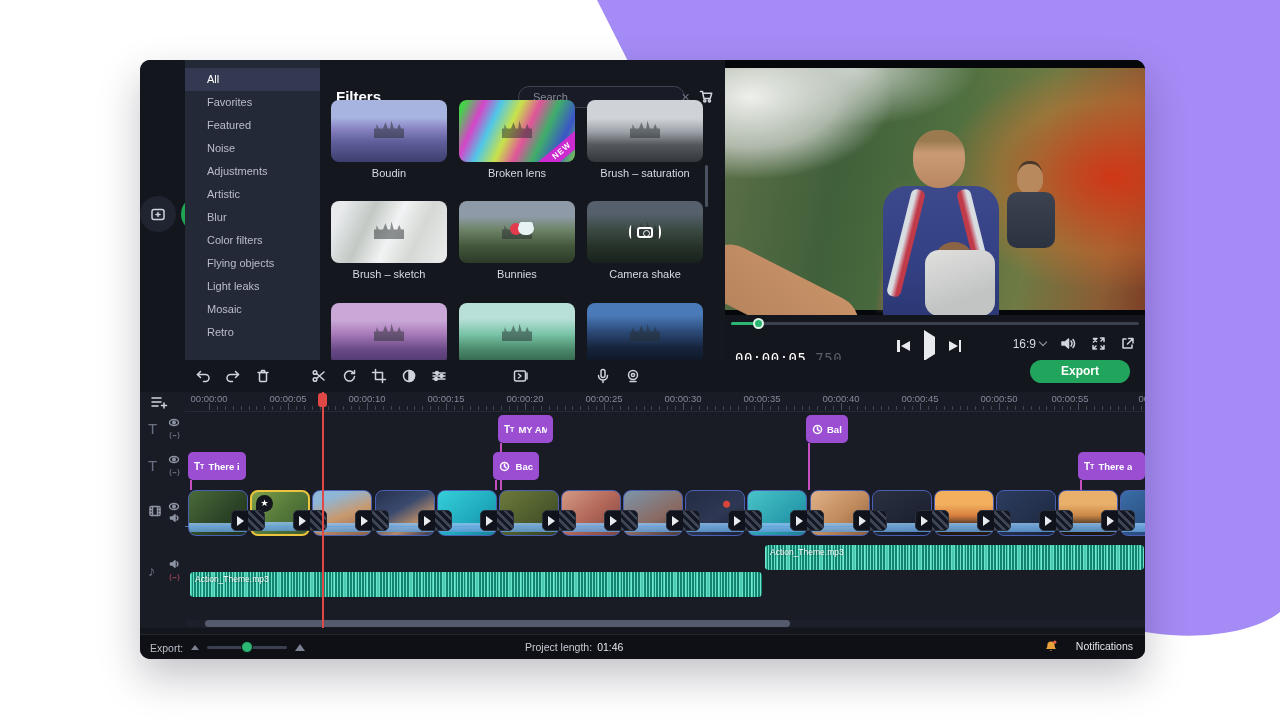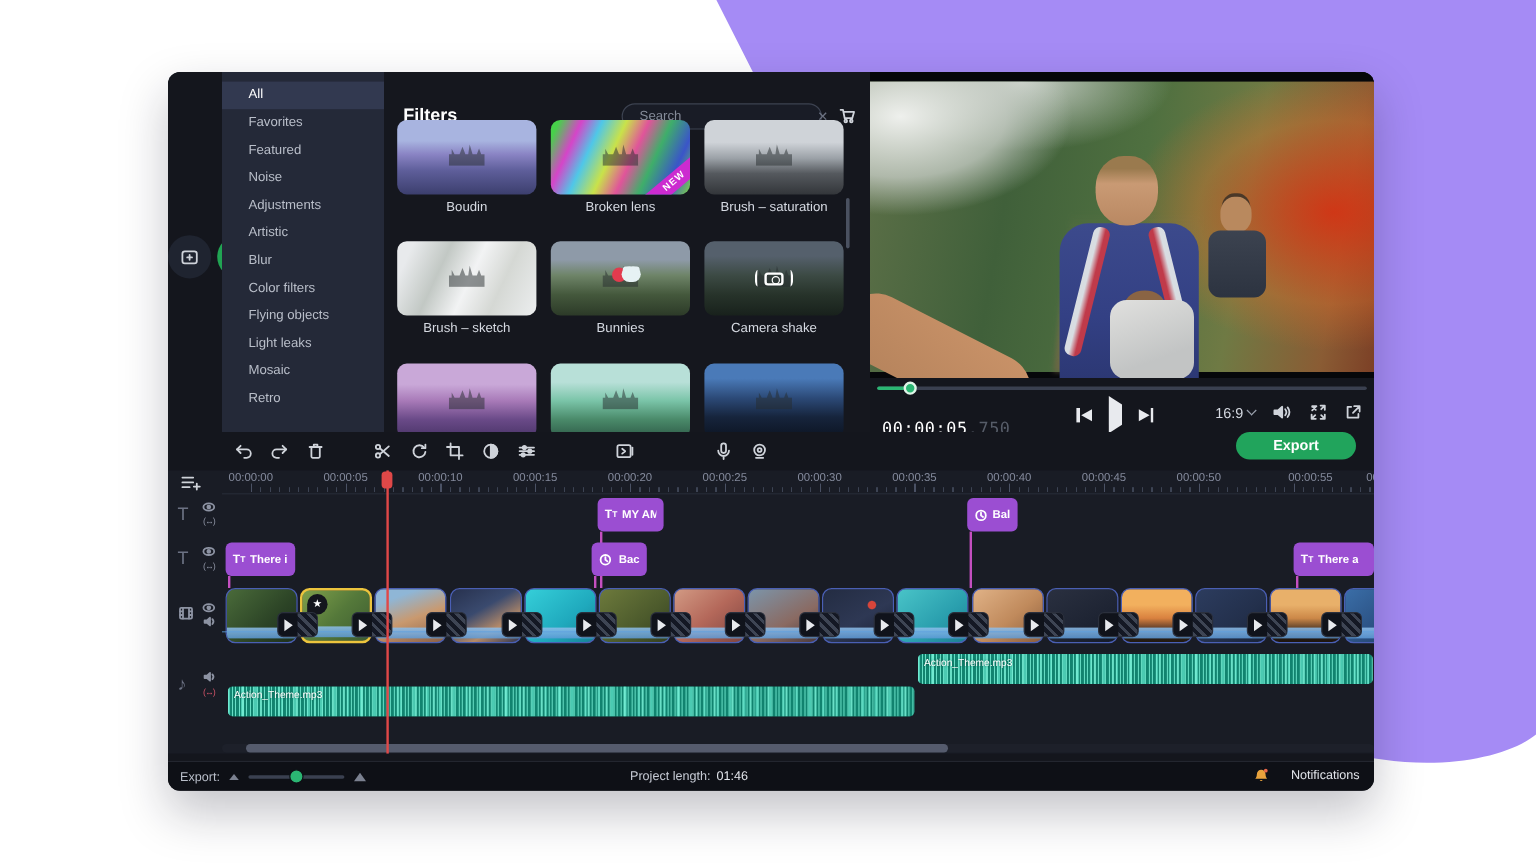--- a/index.html
+++ b/index.html
@@ -524,21 +524,21 @@
           <span class="rlabel" style="left: 103px;">00:00:05</span>
           <span class="rlabel" style="left: 182px;">00:00:10</span>
           <span class="rlabel" style="left: 261px;">00:00:15</span>
           <span class="rlabel" style="left: 340px;">00:00:20</span>
           <span class="rlabel" style="left: 419px;">00:00:25</span>
           <span class="rlabel" style="left: 498px;">00:00:30</span>
           <span class="rlabel" style="left: 577px;">00:00:35</span>
           <span class="rlabel" style="left: 656px;">00:00:40</span>
           <span class="rlabel" style="left: 735px;">00:00:45</span>
           <span class="rlabel" style="left: 814px;">00:00:50</span>
-          <span class="rlabel" style="left: 907px;">00:00:55</span>
+          <span class="rlabel" style="left: 885px;">00:00:55</span>
           <span class="rlabel" style="left: 972px;">00:01:00</span>
     </div>
 
     <div class="theaders">
       <div class="thead" style="top:8px">
         <span class="big">T</span>
         <span class="minis">
           <span class="mini">
                 <svg class="icon dim" width="12" height="9">
                   <ellipse cx="6" cy="4.5" rx="4.5" ry="3"></ellipse>

